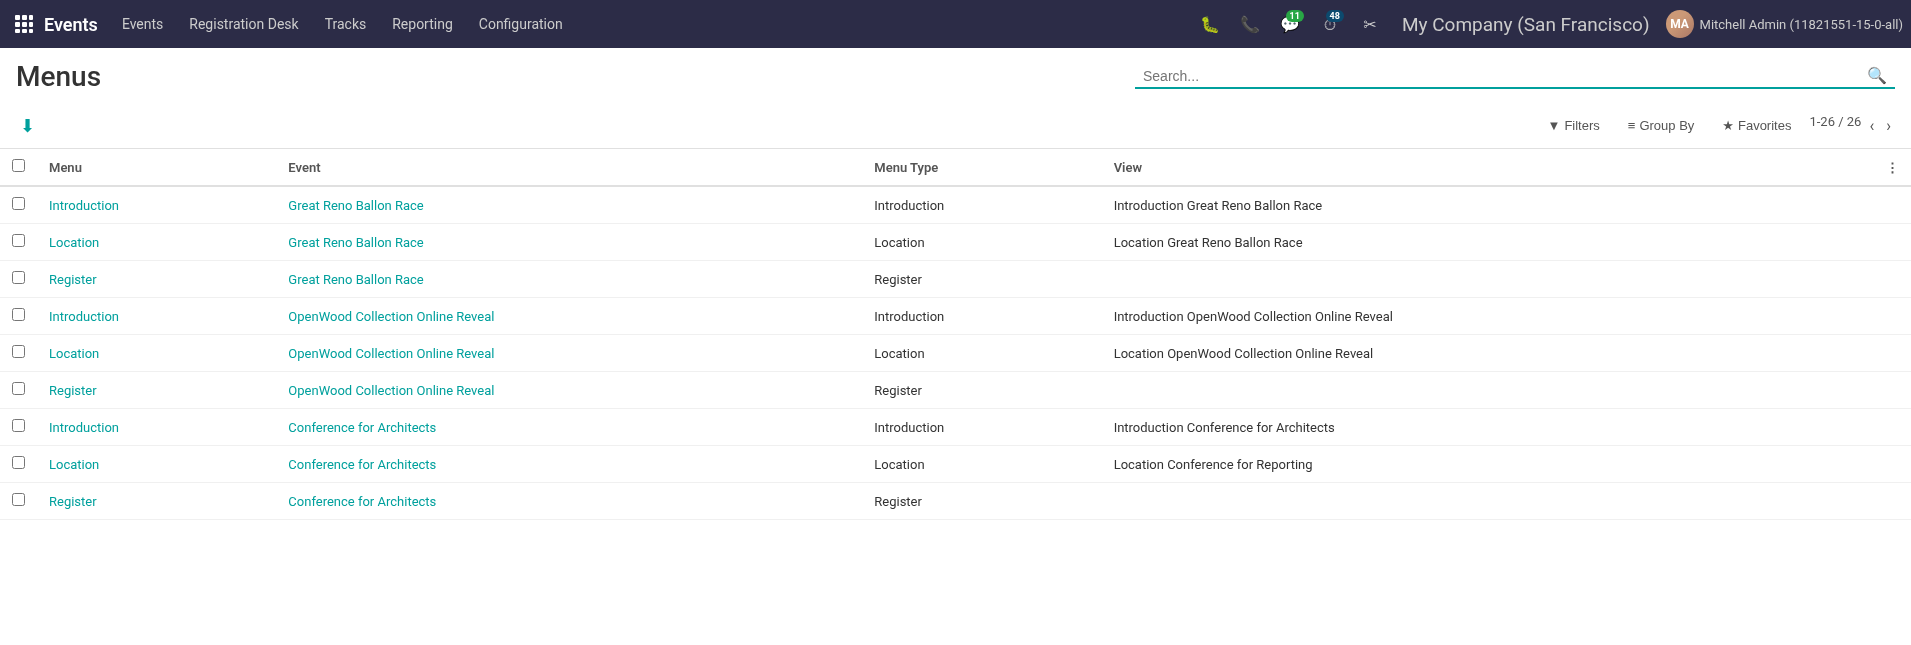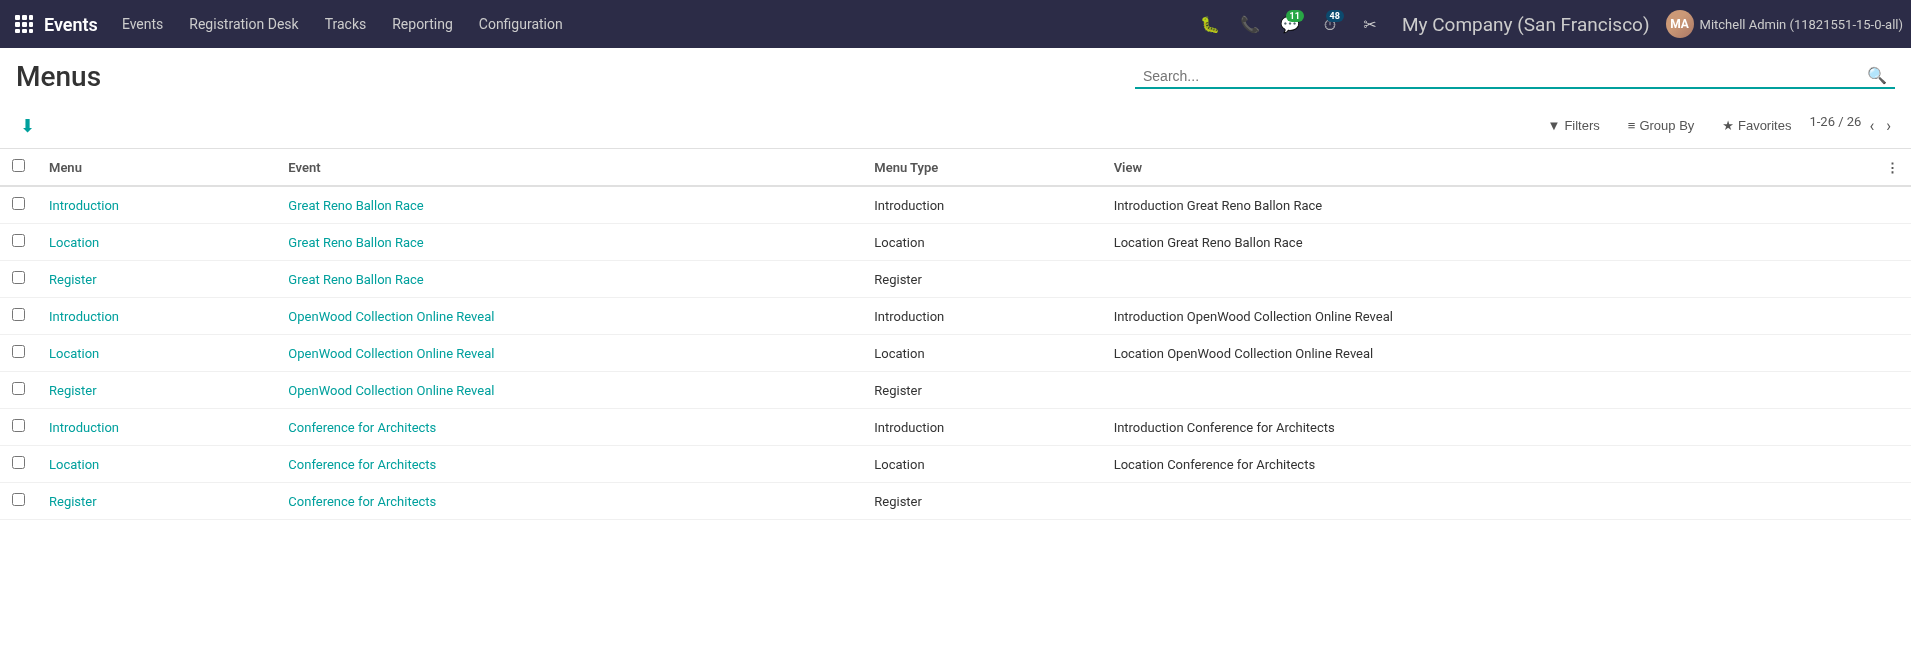--- a/index.html
+++ b/index.html
@@ -259,21 +259,21 @@
     <td>Introduction Conference for Architects</td>
     <td></td>
   </tr>
         <tr>
     <td class="checkbox-col">
       <input type="checkbox" style="">
     </td>
     <td class="teal">Location</td>
     <td class="teal">Conference for Architects</td>
     <td>Location</td>
-    <td>Location Conference for Architects</td>
+    <td>Location Conference for Reporting</td>
     <td></td>
   </tr>
         <tr>
     <td class="checkbox-col">
       <input type="checkbox" style="">
     </td>
     <td class="teal">Register</td>
     <td class="teal">Conference for Architects</td>
     <td>Register</td>
     <td></td>

